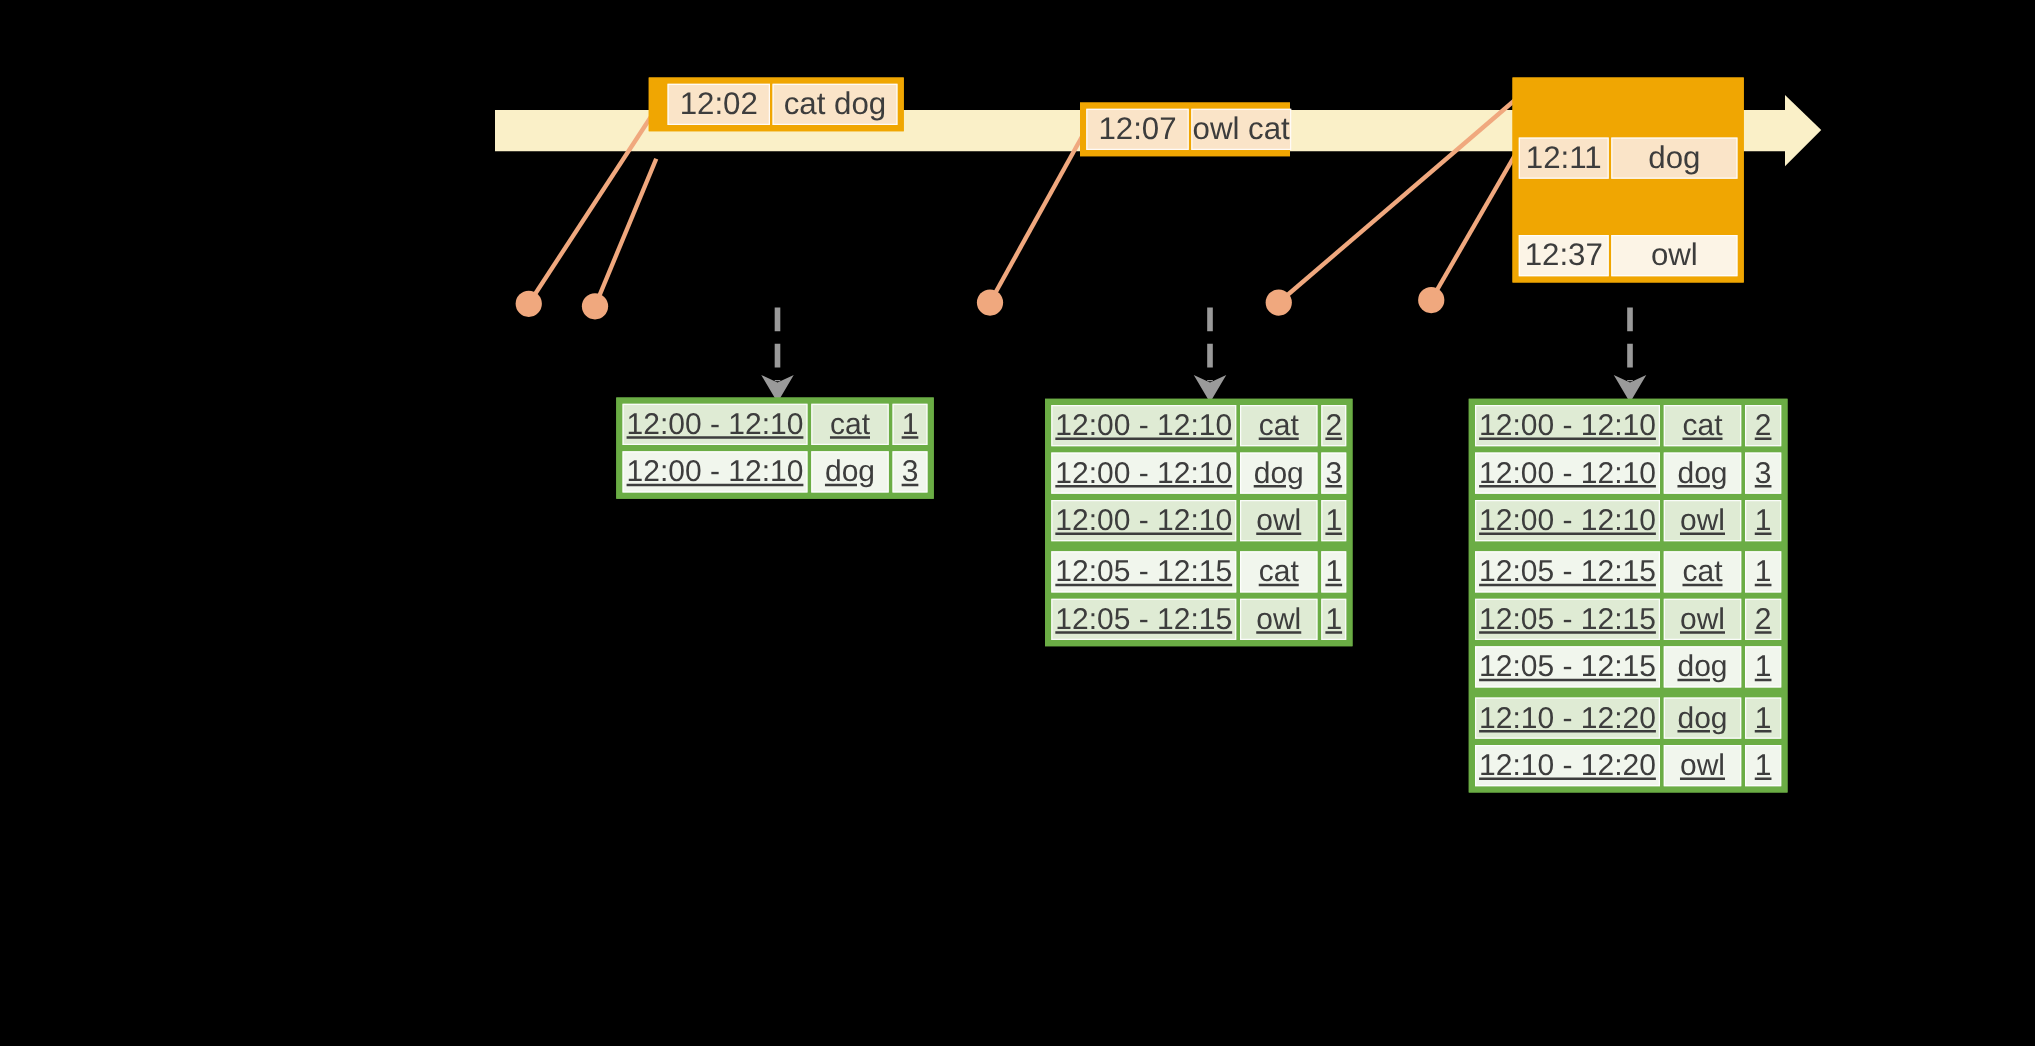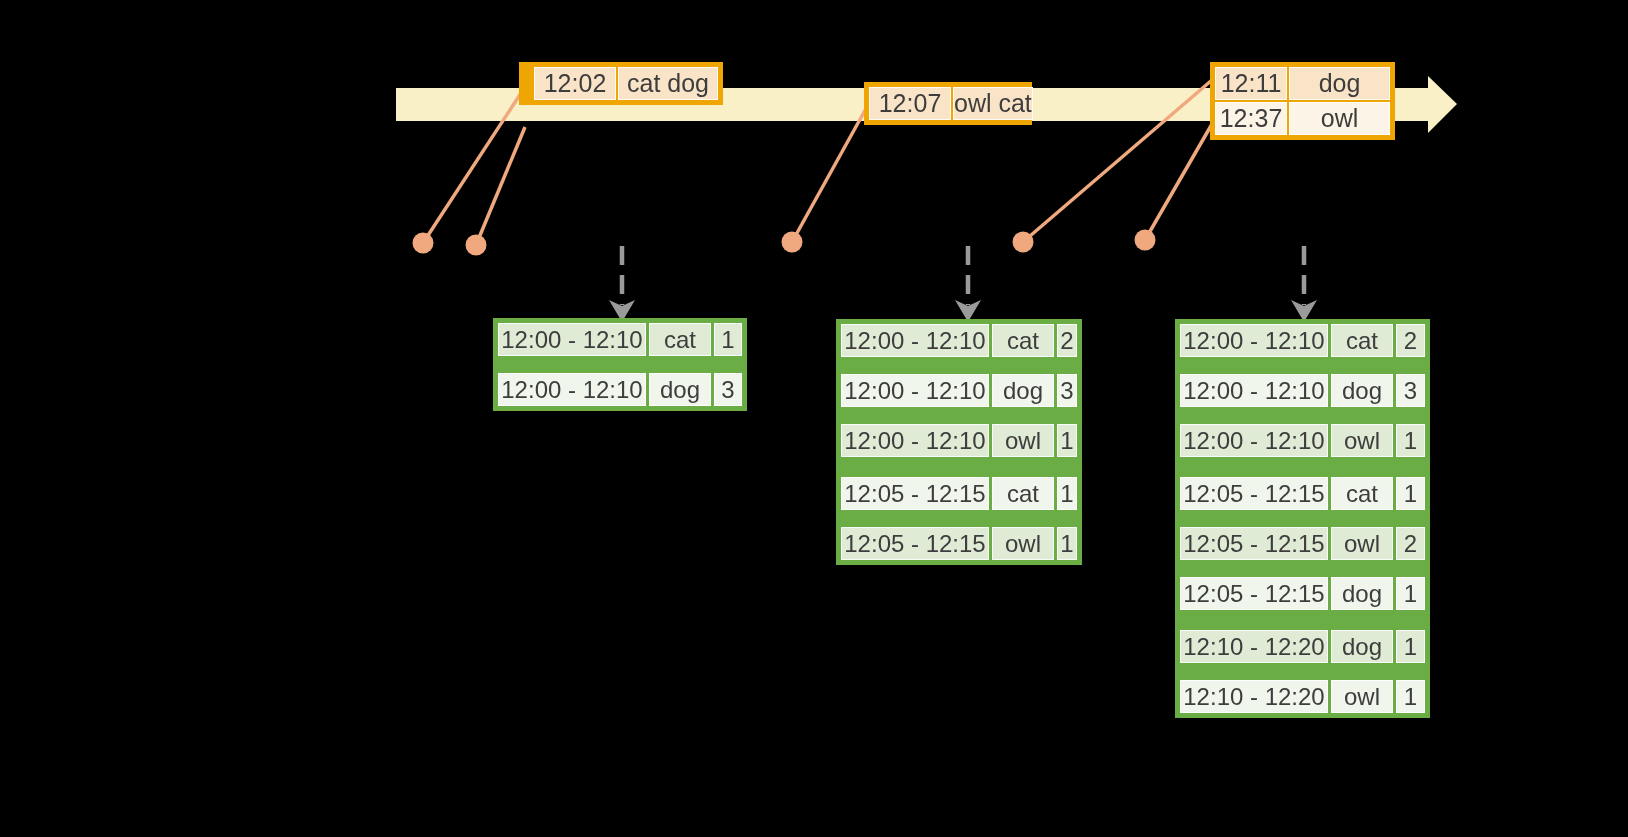--- a/index.html
+++ b/index.html
@@ -18,35 +18,35 @@
   .trigger-head  { fill:var(--trigger_arrow); }
 
   .event-box, .result-table { position:absolute; box-sizing:border-box; display:flex; flex-direction:column; }
 
   .event-box {
     border:3px solid var(--event_border);
     background:var(--event_border);
     padding:2px; gap:2px;
   }
   .ev-row { display:grid; grid-template-columns:82px 1fr; gap:2px; height:33px; }
-  .event-box.narrow-time .ev-row { grid-template-columns:72px 1fr; }
+  .event-box.narrow-time .ev-row { grid-template-columns:72px 1fr;margin-top:43px; }
   .ev-row[data-tone="peach"] .cell { background:var(--event_row_peach); }
   .ev-row[data-tone="cream"] .cell { background:var(--event_row_cream); }
 
   .cell {
     display:flex; align-items:center; justify-content:center;
     border:1px solid rgba(255,255,255,0.85);
     font-size:25px; line-height:1; white-space:nowrap;
     box-sizing:border-box;
   }
 
   .result-table {
     background:var(--result_border);
     border:1px solid var(--result_border);
-    padding:4px; gap:17px;
+    padding:4px; gap:5px;text-decoration:underline;
   }
   .rt-row { display:grid; grid-template-columns:148px 62px 1fr; gap:3px; height:33px; }
   .rt-row[data-gap="y"] { margin-top:3px; }
   .rt-row[data-tone="green"] .cell { background:var(--result_row_green); }
   .rt-row[data-tone="white"] .cell { background:var(--result_row_white); }
   .rt-row .cell { font-size:24px; }
 
   #event-box-1 { left:519px;  top:62px; width:204px;padding-left:12px; }
   #event-box-2 { left:864px;  top:82px; width:168px; }
   #event-box-3 { left:1210px; top:62px; width:185px; }

